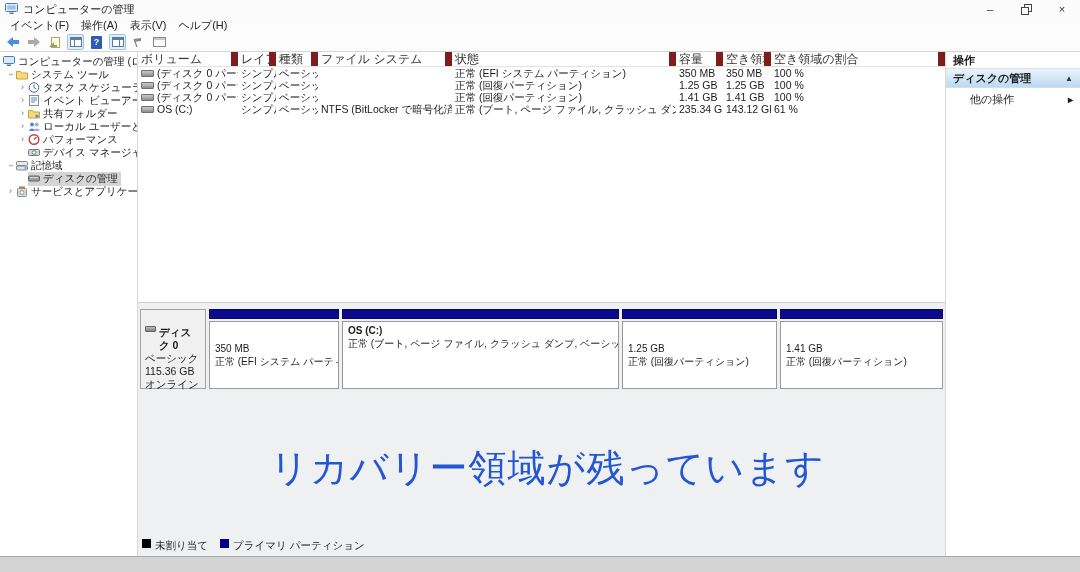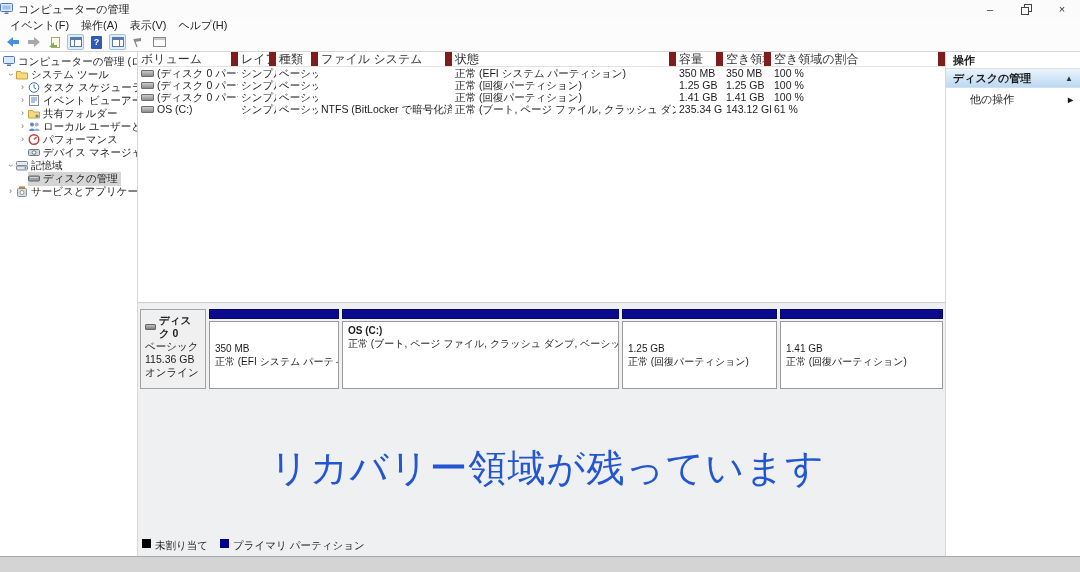--- a/index.html
+++ b/index.html
@@ -5,21 +5,21 @@
   * { box-sizing: border-box; margin: 0; padding: 0; }
   html,body { width:1080px; height:572px; overflow:hidden; }
   body {
     font-family: "Liberation Sans", sans-serif;
     font-size: 11px; color: #1b1b1b;
     background: #d4d4d4; position: relative;
   }
   .window { width:1080px; height:557px; background:#fff; display:flex; flex-direction:column; border-bottom:1px solid #a8a8a8; }
 
   
-  .titlebar { height:18px; display:flex; align-items:center; background:#fbfbfb; flex:0 0 auto; }
+  .titlebar { height:18px; display:flex; align-items:center; padding-left:5px; background:#fbfbfb; flex:0 0 auto; }
   .titlebar .title { margin-left:5px; font-size:11px; }
   .win-controls { margin-left:auto; display:flex; height:100%; }
   .win-btn { width:36px; height:100%; display:flex; align-items:center; justify-content:center; font-size:11px; color:#333; cursor:default; }
 
   
   .menubar { height:15px; display:flex; align-items:center; padding-left:4px; background:#fcfcfc; flex:0 0 auto; }
   .menu-item { padding:0 6px; font-size:11px; color:#222; }
 
   
   .toolbar { height:19px; display:flex; align-items:center; padding-left:4px; gap:4px; background:#fcfcfc; border-bottom:1px solid #d6d6d6; flex:0 0 auto; }
@@ -51,21 +51,21 @@
   .c1{width:100px}.c2{width:38px}.c3{width:42px}.c4{width:134px}.c5{width:224px}.c6{width:47px}.c7{width:48px}.c8{flex:1}
   .vl-row { display:flex; height:12px; align-items:center; font-size:10.5px; }
   .vl-row .cell { line-height:12px; }
   .vol-ico { width:13px; height:7px; background:linear-gradient(#cccccc,#8d8d8d); border:1px solid #6e6e6e; border-radius:1px; display:inline-block; margin-right:3px; flex:0 0 auto; }
   .namecell { display:flex; align-items:center; }
 
   
   .disk-pane { flex:1; position:relative; background:#eef0f1; border-top:1px solid #cfcfcf; min-height:0; }
   .disk-row { margin:6px 2px 0 2px; height:80px; display:flex; gap:3px; }
   .disk-label { width:66px; background:#f0f0f0; border:1px solid #a3a3a3; padding:4px 4px; font-size:10.5px; line-height:13px; flex:0 0 auto; }
-  .disk-label .dname { font-weight:bold; display:flex; align-items:center; gap:3px; }
+  .disk-label .dname { font-weight:bold; display:flex; align-items:flex-start; gap:3px;margin-top:12px; }
   .disk-ico { width:13px; height:6px; background:linear-gradient(#bdbdbd,#7e7e7e); border:1px solid #646464; border-radius:1px; display:inline-block; }
   .partition { display:flex; flex-direction:column; flex:0 0 auto; }
   .p1{width:130px}.p2{width:277px}.p3{width:155px}.p4{width:163px}
   .stripe { height:10px; background:#0a0a8c; border:1px solid #06065e; flex:0 0 auto; }
   .pbody { flex:1; margin-top:2px; background:#fff; border:1px solid #9a9a9a; padding:2px 5px; display:flex; flex-direction:column; overflow:hidden; font-size:10px; line-height:13px; white-space:nowrap; }
   .pbody.center { justify-content:center; }
   .ptitle { font-weight:bold; }
   .ptitle:empty { display:none; }
 
   .annotation { position:absolute; left:12px; right:0; top:140px; text-align:center; font-size:38px; letter-spacing:1px; color:#2356d2; white-space:nowrap; }

